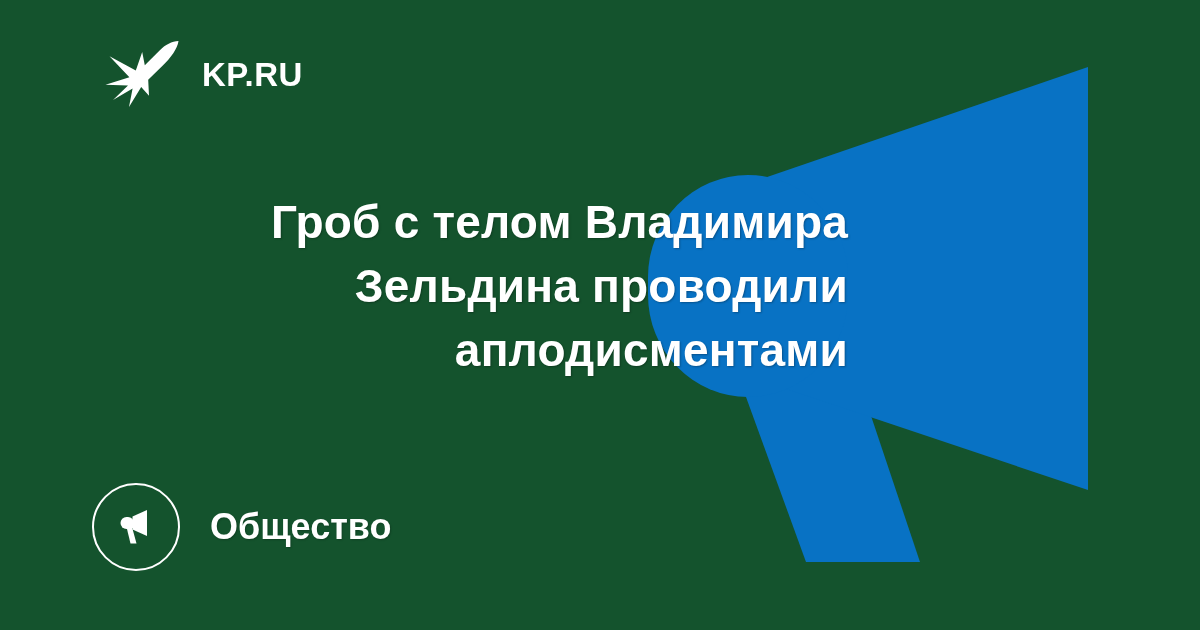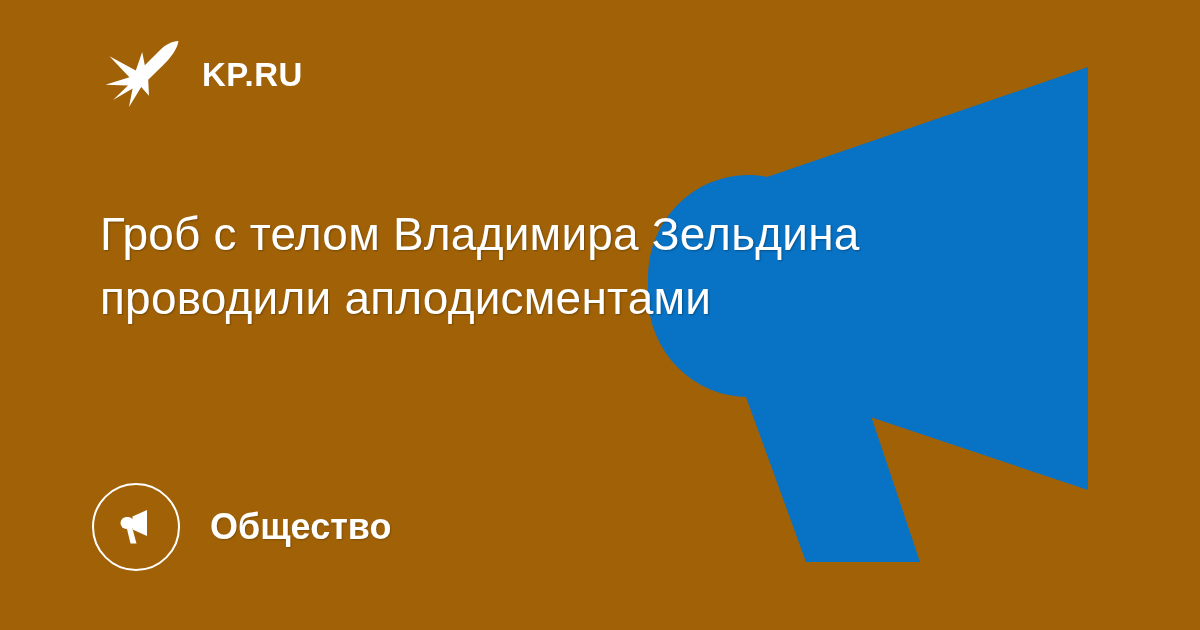--- a/index.html
+++ b/index.html
@@ -10,21 +10,21 @@
   }
   body {
     font-family: "Liberation Sans", "DejaVu Sans", sans-serif;
   }
 
   .card {
     position: relative;
     width: 1200px;
     height: 630px;
     overflow: hidden;
-    background: #a16207;
+    background: #14532d;
   }
 
   
   .watermark {
     position: absolute;
     left: 0;
     top: 0;
     width: 1200px;
     height: 630px;
     pointer-events: none;
@@ -54,27 +54,28 @@
     line-height: 1;
     white-space: nowrap;
   }
 
   
   .headline {
     position: absolute;
     left: 88px;
     top: 190px;
     width: 760px;
-    margin: 12px;
+    margin: 0;
     color: #ffffff;
     font-size: 46px;
-    font-weight: 400;
+    font-weight: 700;
     line-height: 64px;
     letter-spacing: 0.2px;
     text-shadow: 1px 1px 2px rgba(0, 0, 0, 0.28);
+    text-align: right;
   }
 
   
   .category {
     position: absolute;
     left: 92px;
     top: 483px;
     display: flex;
     align-items: center;
     height: 88px;

